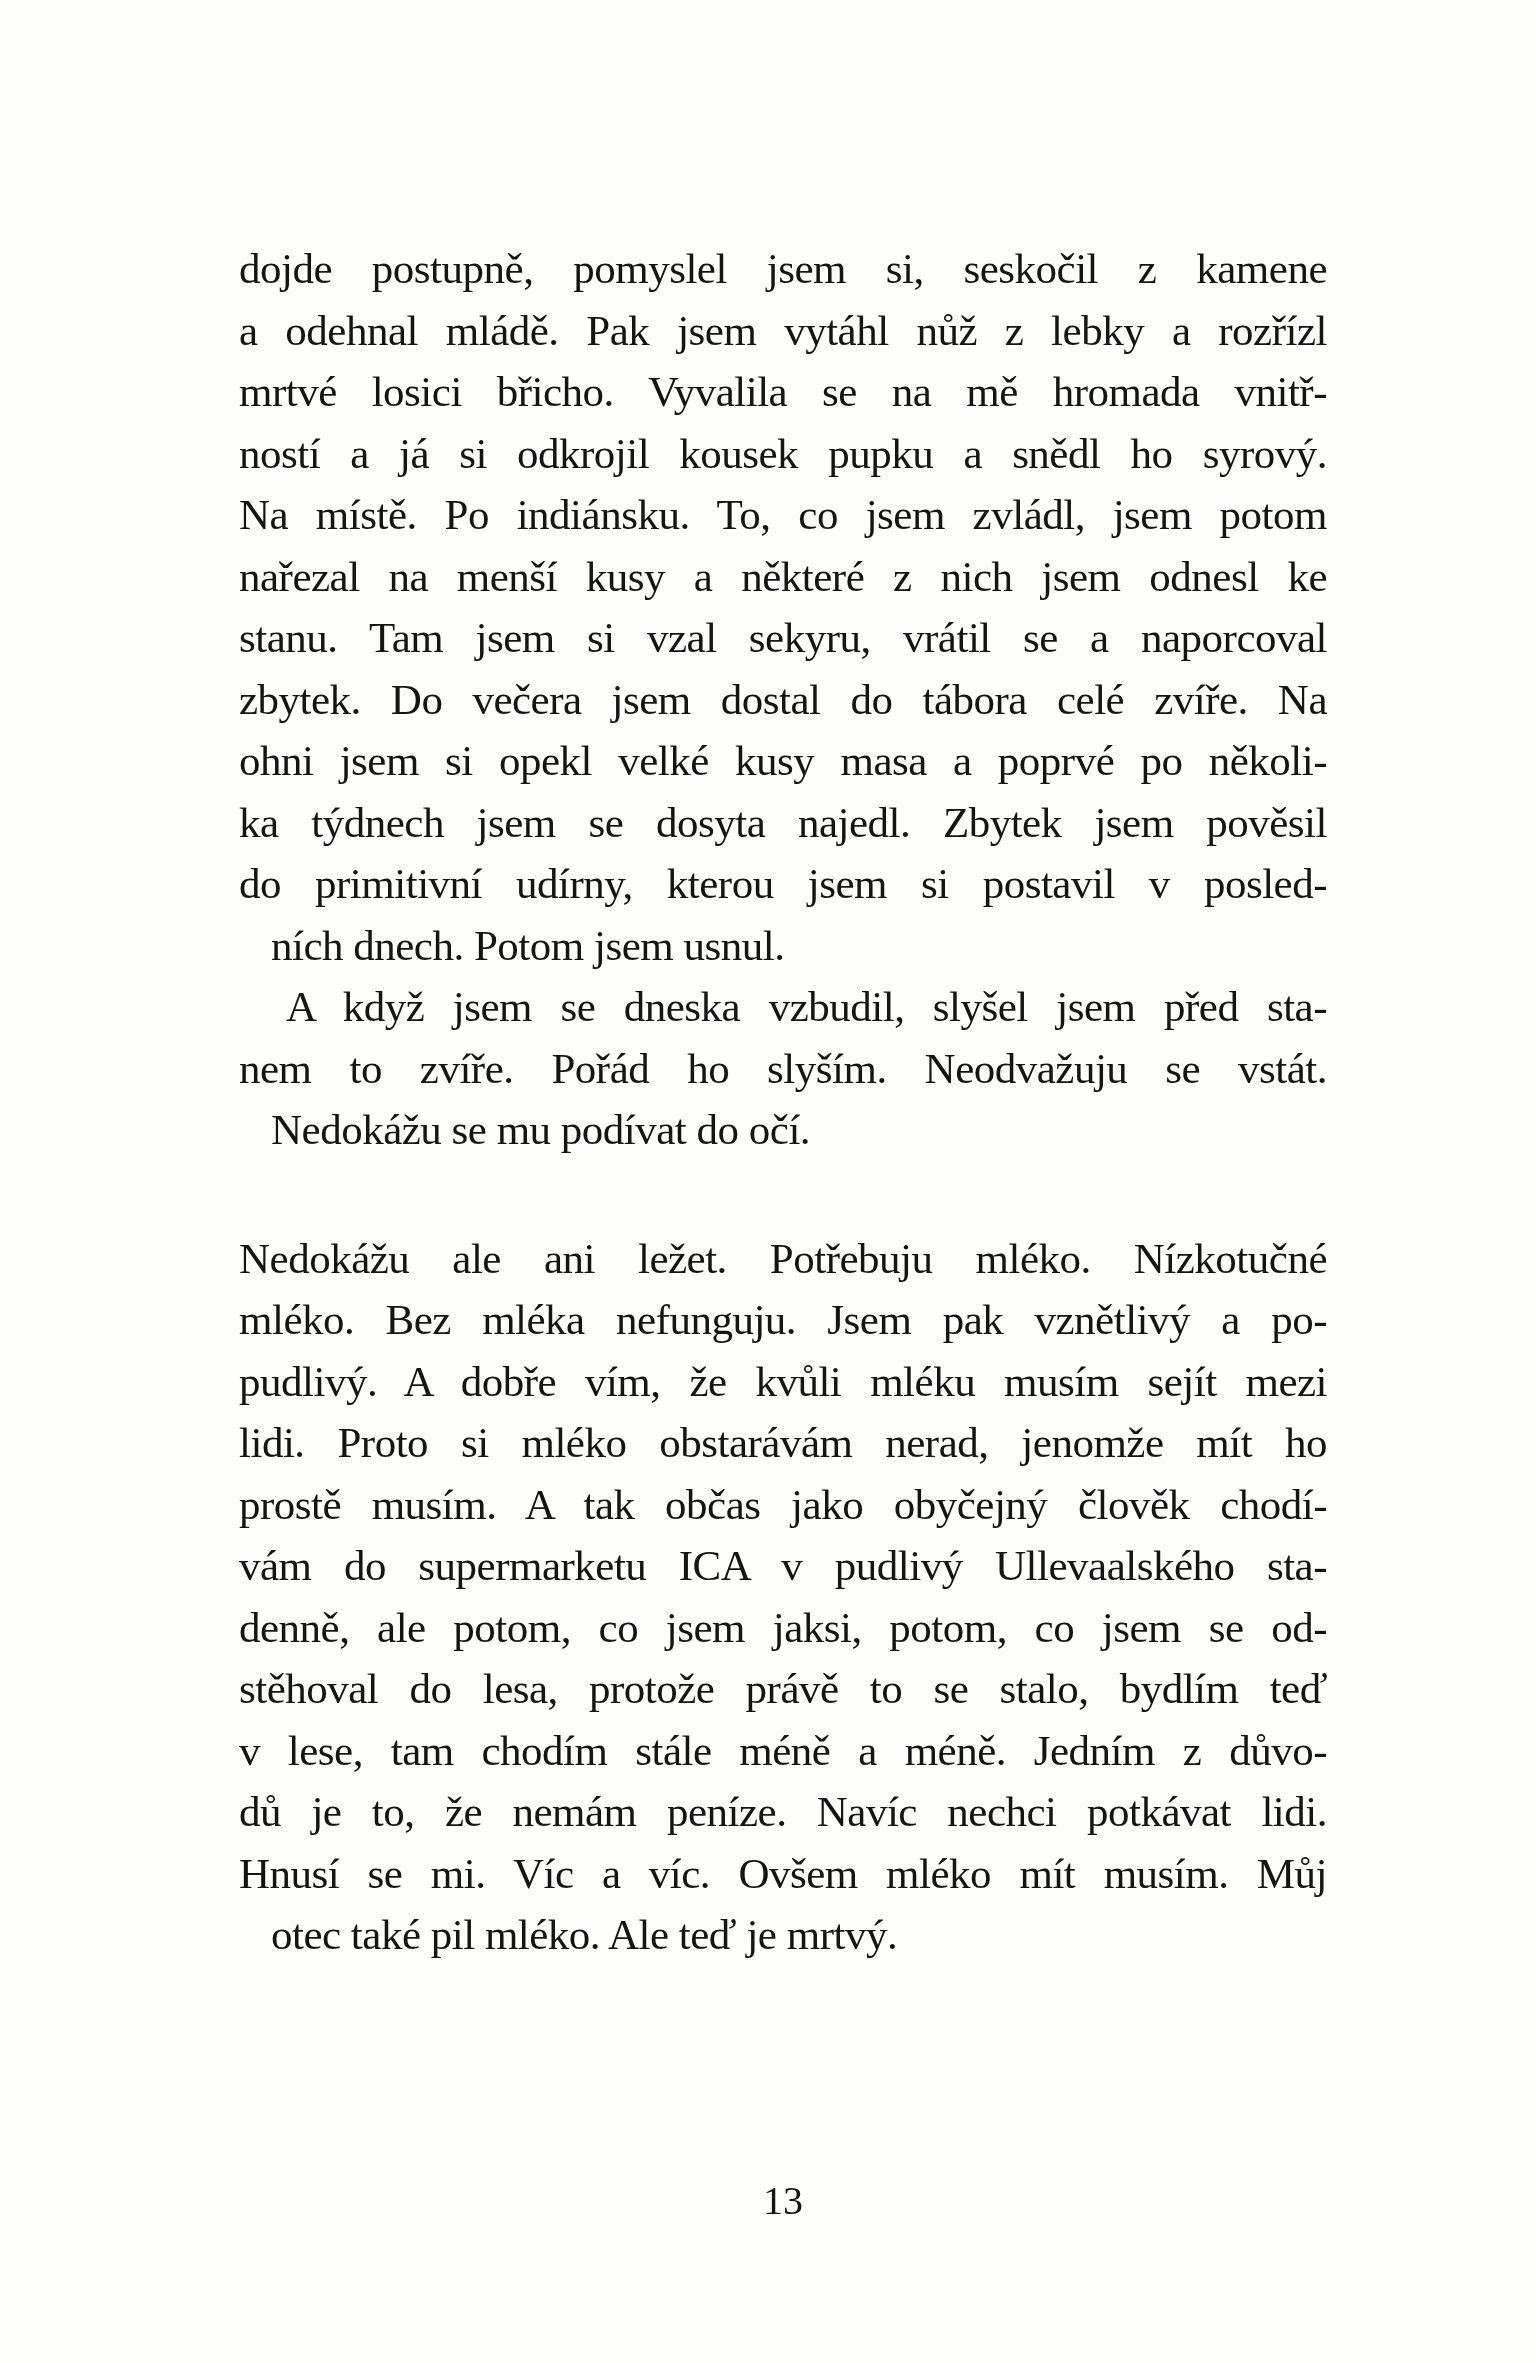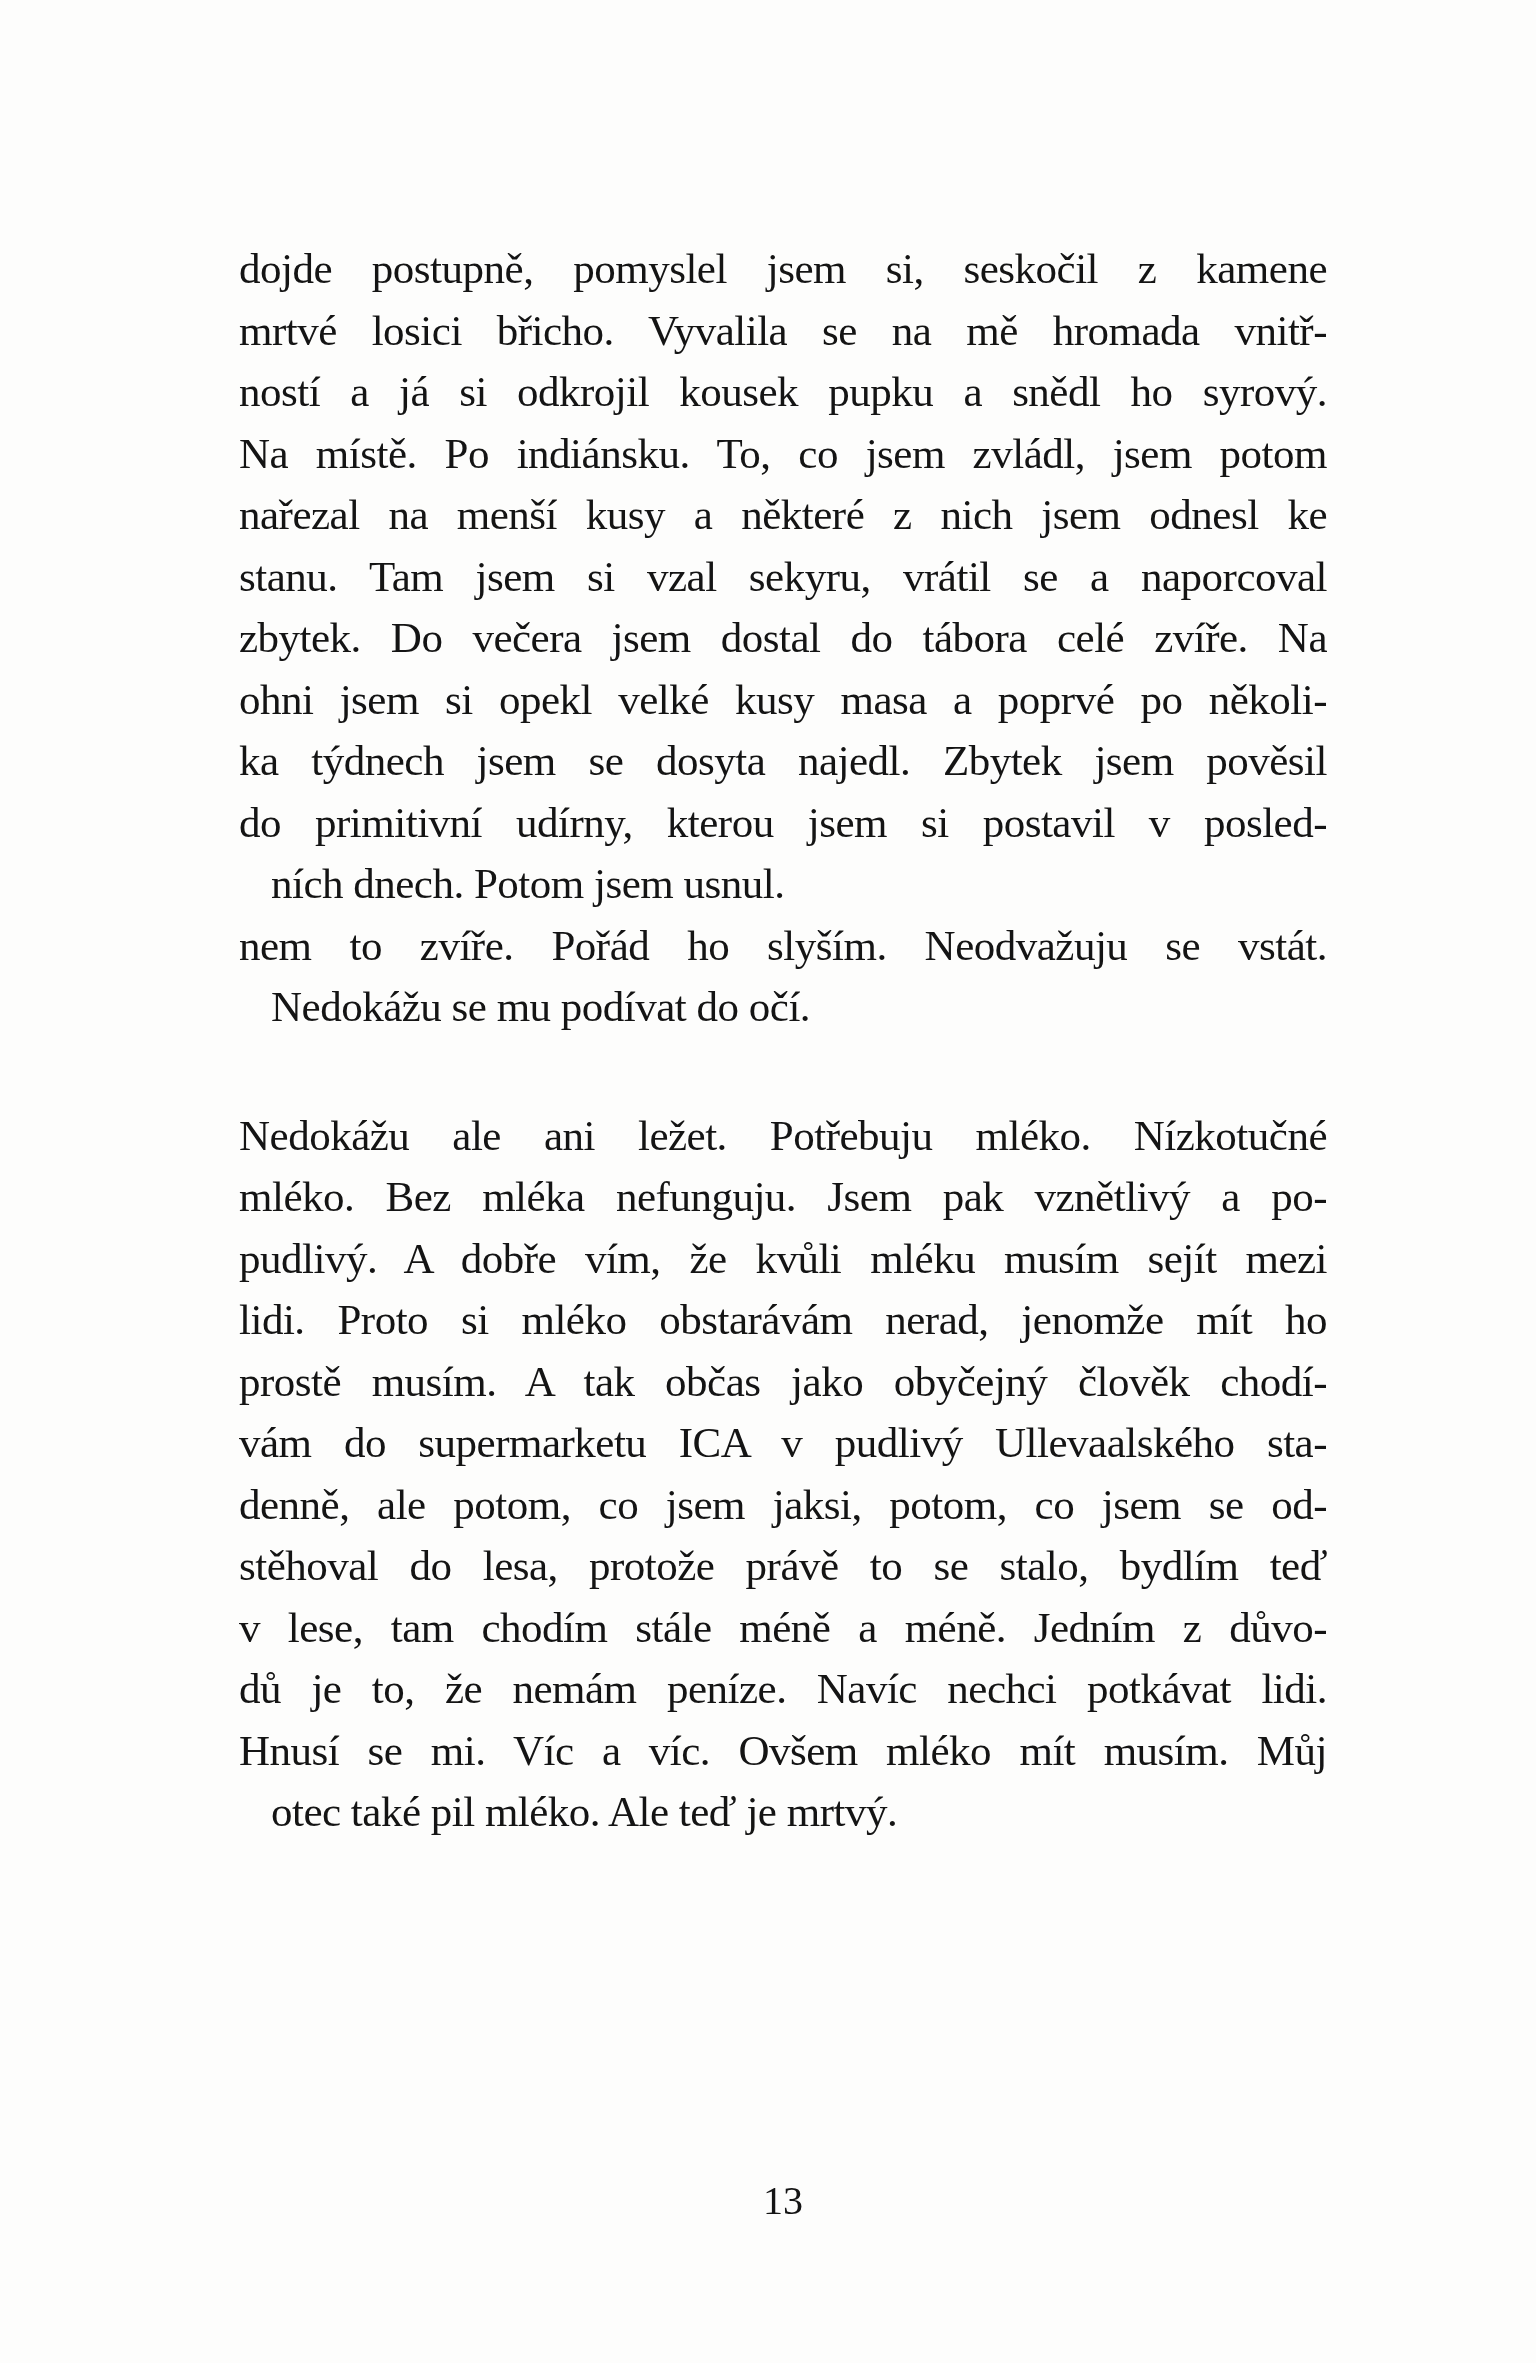--- a/index.html
+++ b/index.html
@@ -53,33 +53,35 @@
 </style>
 </head>
 <body>
 
 <div class="page">
 
   <div class="text-block">
 
     <div class="paragraph">
       <div class="ln">dojde postupně, pomyslel jsem si, seskočil z kamene</div>
+      <div class="ln">a odehnal mládě. Pak jsem vytáhl nůž z lebky a rozřízl</div>
       <div class="ln">mrtvé losici břicho. Vyvalila se na mě hromada vnitř-</div>
       <div class="ln">ností a já si odkrojil kousek pupku a snědl ho syrový.</div>
       <div class="ln">Na místě. Po indiánsku. To, co jsem zvládl, jsem potom</div>
       <div class="ln">nařezal na menší kusy a některé z nich jsem odnesl ke</div>
       <div class="ln">stanu. Tam jsem si vzal sekyru, vrátil se a naporcoval</div>
       <div class="ln">zbytek. Do večera jsem dostal do tábora celé zvíře. Na</div>
       <div class="ln">ohni jsem si opekl velké kusy masa a poprvé po několi-</div>
       <div class="ln">ka týdnech jsem se dosyta najedl. Zbytek jsem pověsil</div>
       <div class="ln">do primitivní udírny, kterou jsem si postavil v posled-</div>
       <div class="ln last">ních dnech. Potom jsem usnul.</div>
     </div>
 
     <div class="paragraph">
+      <div class="ln indent">A když jsem se dneska vzbudil, slyšel jsem před sta-</div>
       <div class="ln">nem to zvíře. Pořád ho slyším. Neodvažuju se vstát.</div>
       <div class="ln last">Nedokážu se mu podívat do očí.</div>
     </div>
 
     <div class="paragraph section-break">
       <div class="ln">Nedokážu ale ani ležet. Potřebuju mléko. Nízkotučné</div>
       <div class="ln">mléko. Bez mléka nefunguju. Jsem pak vznětlivý a po-</div>
       <div class="ln">pudlivý. A dobře vím, že kvůli mléku musím sejít mezi</div>
       <div class="ln">lidi. Proto si mléko obstarávám nerad, jenomže mít ho</div>
       <div class="ln">prostě musím. A tak občas jako obyčejný člověk chodí-</div>

